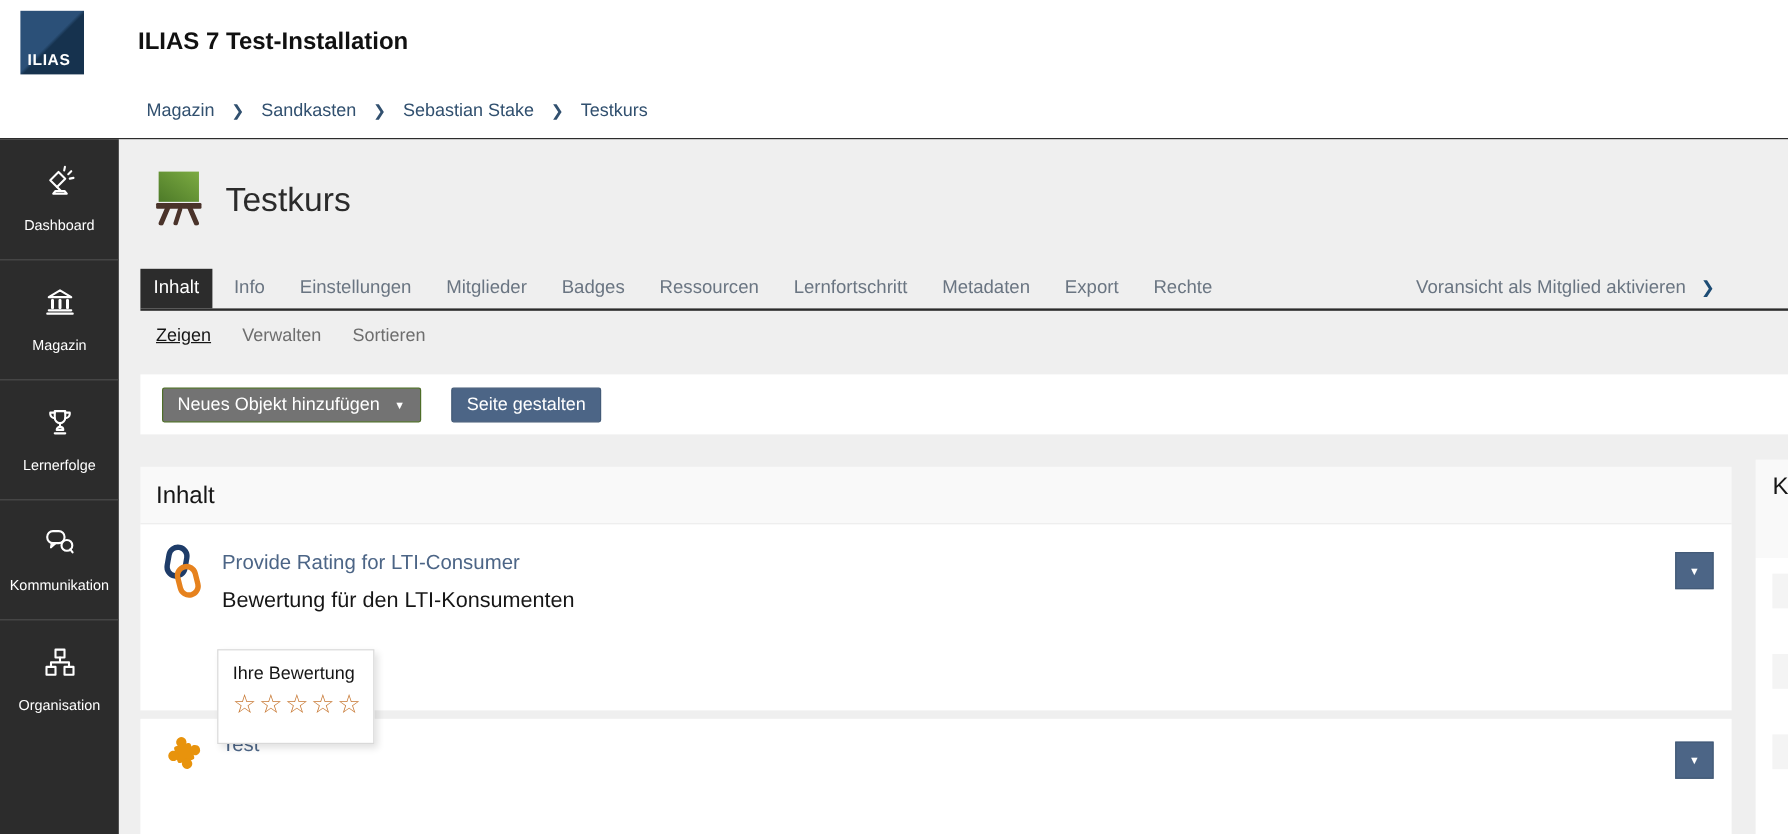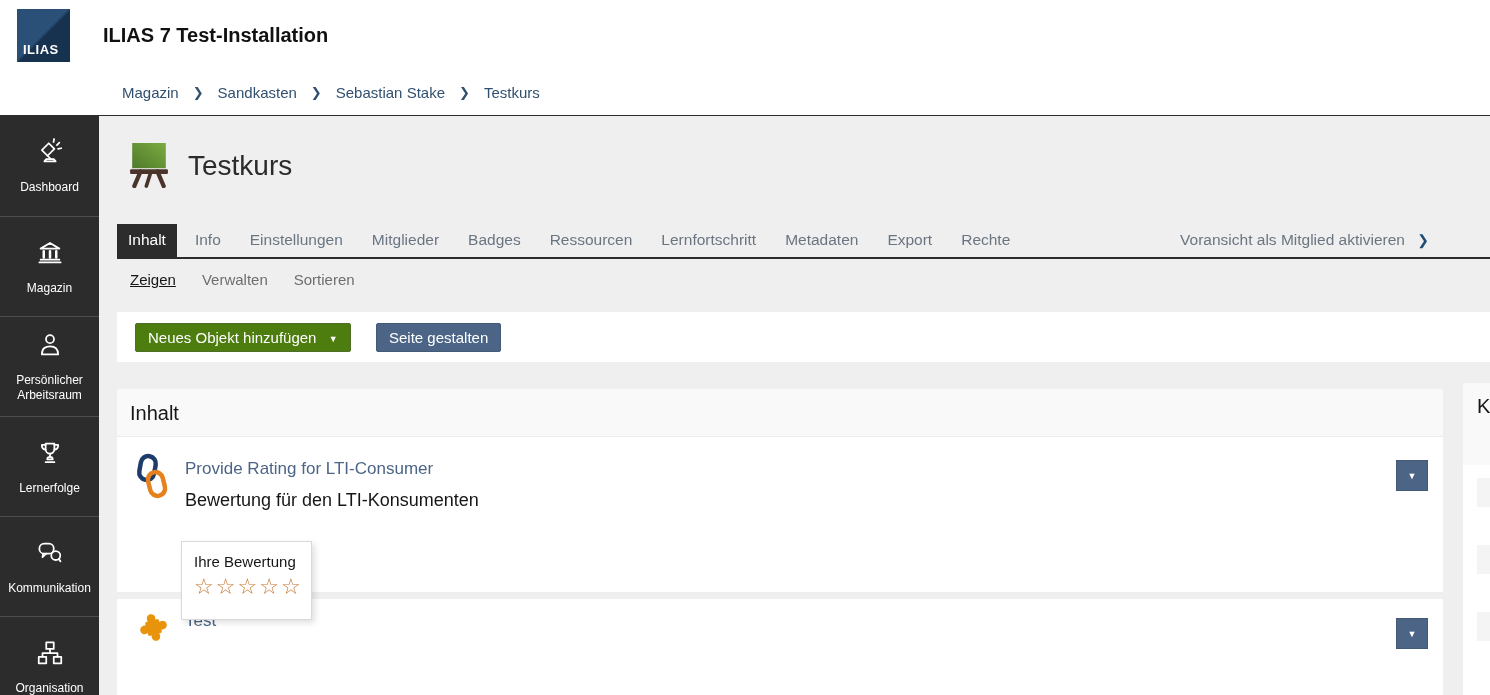--- a/index.html
+++ b/index.html
@@ -9,21 +9,21 @@
     background:#efefef; position:relative; color:#161616;
   }
   
   .top-header { position:absolute; left:0; top:0; width:1490px; height:70px; background:#fff; }
   .logo {
     position:absolute; left:17px; top:9px; width:53px; height:53px;
     background:linear-gradient(135deg,#2b5078 0%,#2b5078 48%,#16324e 52%,#16324e 100%);
     color:#fff; cursor:pointer;
   }
   .logo span { position:absolute; left:6px; bottom:5px; font-size:13px; font-weight:700; letter-spacing:.5px; }
-  .win-title { position:absolute; left:103px; top:24px; font-size:20px; font-weight:700; color:#111; }
+  .win-title { position:absolute; left:115px; top:24px; font-size:20px; font-weight:700; color:#111; }
 
   
   .breadcrumb-bar {
     position:absolute; left:0; top:70px; width:1490px; height:46px; background:#fff;
     border-bottom:1px solid #2c2c2c; display:flex; align-items:center; padding-left:122px;
   }
   .crumb { color:#31506f; font-size:15px; text-decoration:none; cursor:pointer; }
   .crumb-sep { color:#31506f; font-size:13px; margin:0 14px; }
 
   
@@ -55,21 +55,21 @@
   .subtabs { position:absolute; left:130px; top:271px; display:flex; gap:26px; list-style:none; }
   .subtab { font-size:15px; color:#6e6e6e; cursor:pointer; }
   .subtab.active { color:#161616; text-decoration:underline; }
 
   
   .toolbar-band { position:absolute; left:117px; top:312px; width:1373px; height:50px; background:#fff; padding:11px 0 0 18px; }
   .btn {
     display:inline-block; height:29px; line-height:27px; padding:0 12px; font-size:15px;
     color:#fff; border-radius:2px; cursor:pointer; vertical-align:top;
   }
-  .btn-green { background:#4d7c0f; border:1px solid #4e6d28; margin-right:21px; }
+  .btn-green { background:#737373; border:1px solid #4e6d28; margin-right:21px; }
   .btn-blue  { background:#4c6586; border:1px solid #435a77; }
   .btn .caret { font-size:9px; margin-left:8px; vertical-align:1px; }
 
   
   .content-panel { position:absolute; left:117px; top:389px; width:1326px; height:306px; }
   .panel-head { height:48px; background:#f9f9f9; border-bottom:1px solid #ececec; line-height:48px; padding-left:13px; font-size:20px; color:#161616; }
   .obj-item { position:relative; background:#fff; }
   .obj-item.first { height:155px; }
   .item-gap { height:7px; background:#efefef; }
   .obj-item.second { height:96px; }
@@ -148,31 +148,20 @@
           <g fill="none" stroke="#fff" stroke-width="1.4" stroke-linejoin="round" stroke-linecap="round">
         <path d="M4.5 8.5 L12 4 L19.5 8.5 Z"></path>
         <path d="M7 10.5 V15.5 M12 10.5 V15.5 M17 10.5 V15.5" stroke-width="2"></path>
         <path d="M4.5 17.3 H19.5 M3.5 19.5 H20.5"></path>
       </g>
         </svg>
     </span>
     <span class="side-label">Magazin</span>
   </div>
 
-  <div class="side-item">
-    <span>
-      <svg viewBox="0 0 24 24">
-          <g fill="none" stroke="#fff" stroke-width="1.4" stroke-linejoin="round" stroke-linecap="round">
-        <circle cx="12" cy="7.3" r="3.2"></circle>
-        <path d="M5.5 19.5 C5.5 14.6 8.5 13 12 13 C15.5 13 18.5 14.6 18.5 19.5 Z"></path>
-      </g>
-        </svg>
-    </span>
-    <span class="side-label">Persönlicher Arbeitsraum</span>
-  </div>
 
   <div class="side-item">
     <span>
       <svg viewBox="0 0 24 24">
           <g fill="none" stroke="#fff" stroke-width="1.4" stroke-linejoin="round" stroke-linecap="round">
         <path d="M8.5 4.5 H15.5 V9 A3.5 3.5 0 0 1 8.5 9 Z"></path>
         <path d="M8.5 5.5 H5.5 V6.5 A3 3 0 0 0 8.5 9.2"></path>
         <path d="M15.5 5.5 H18.5 V6.5 A3 3 0 0 1 15.5 9.2"></path>
         <path d="M12 12.5 V15"></path>
             <path d="M9.8 17 C9.8 15.8 10.7 15 12 15 C13.3 15 14.2 15.8 14.2 17 Z"></path>

